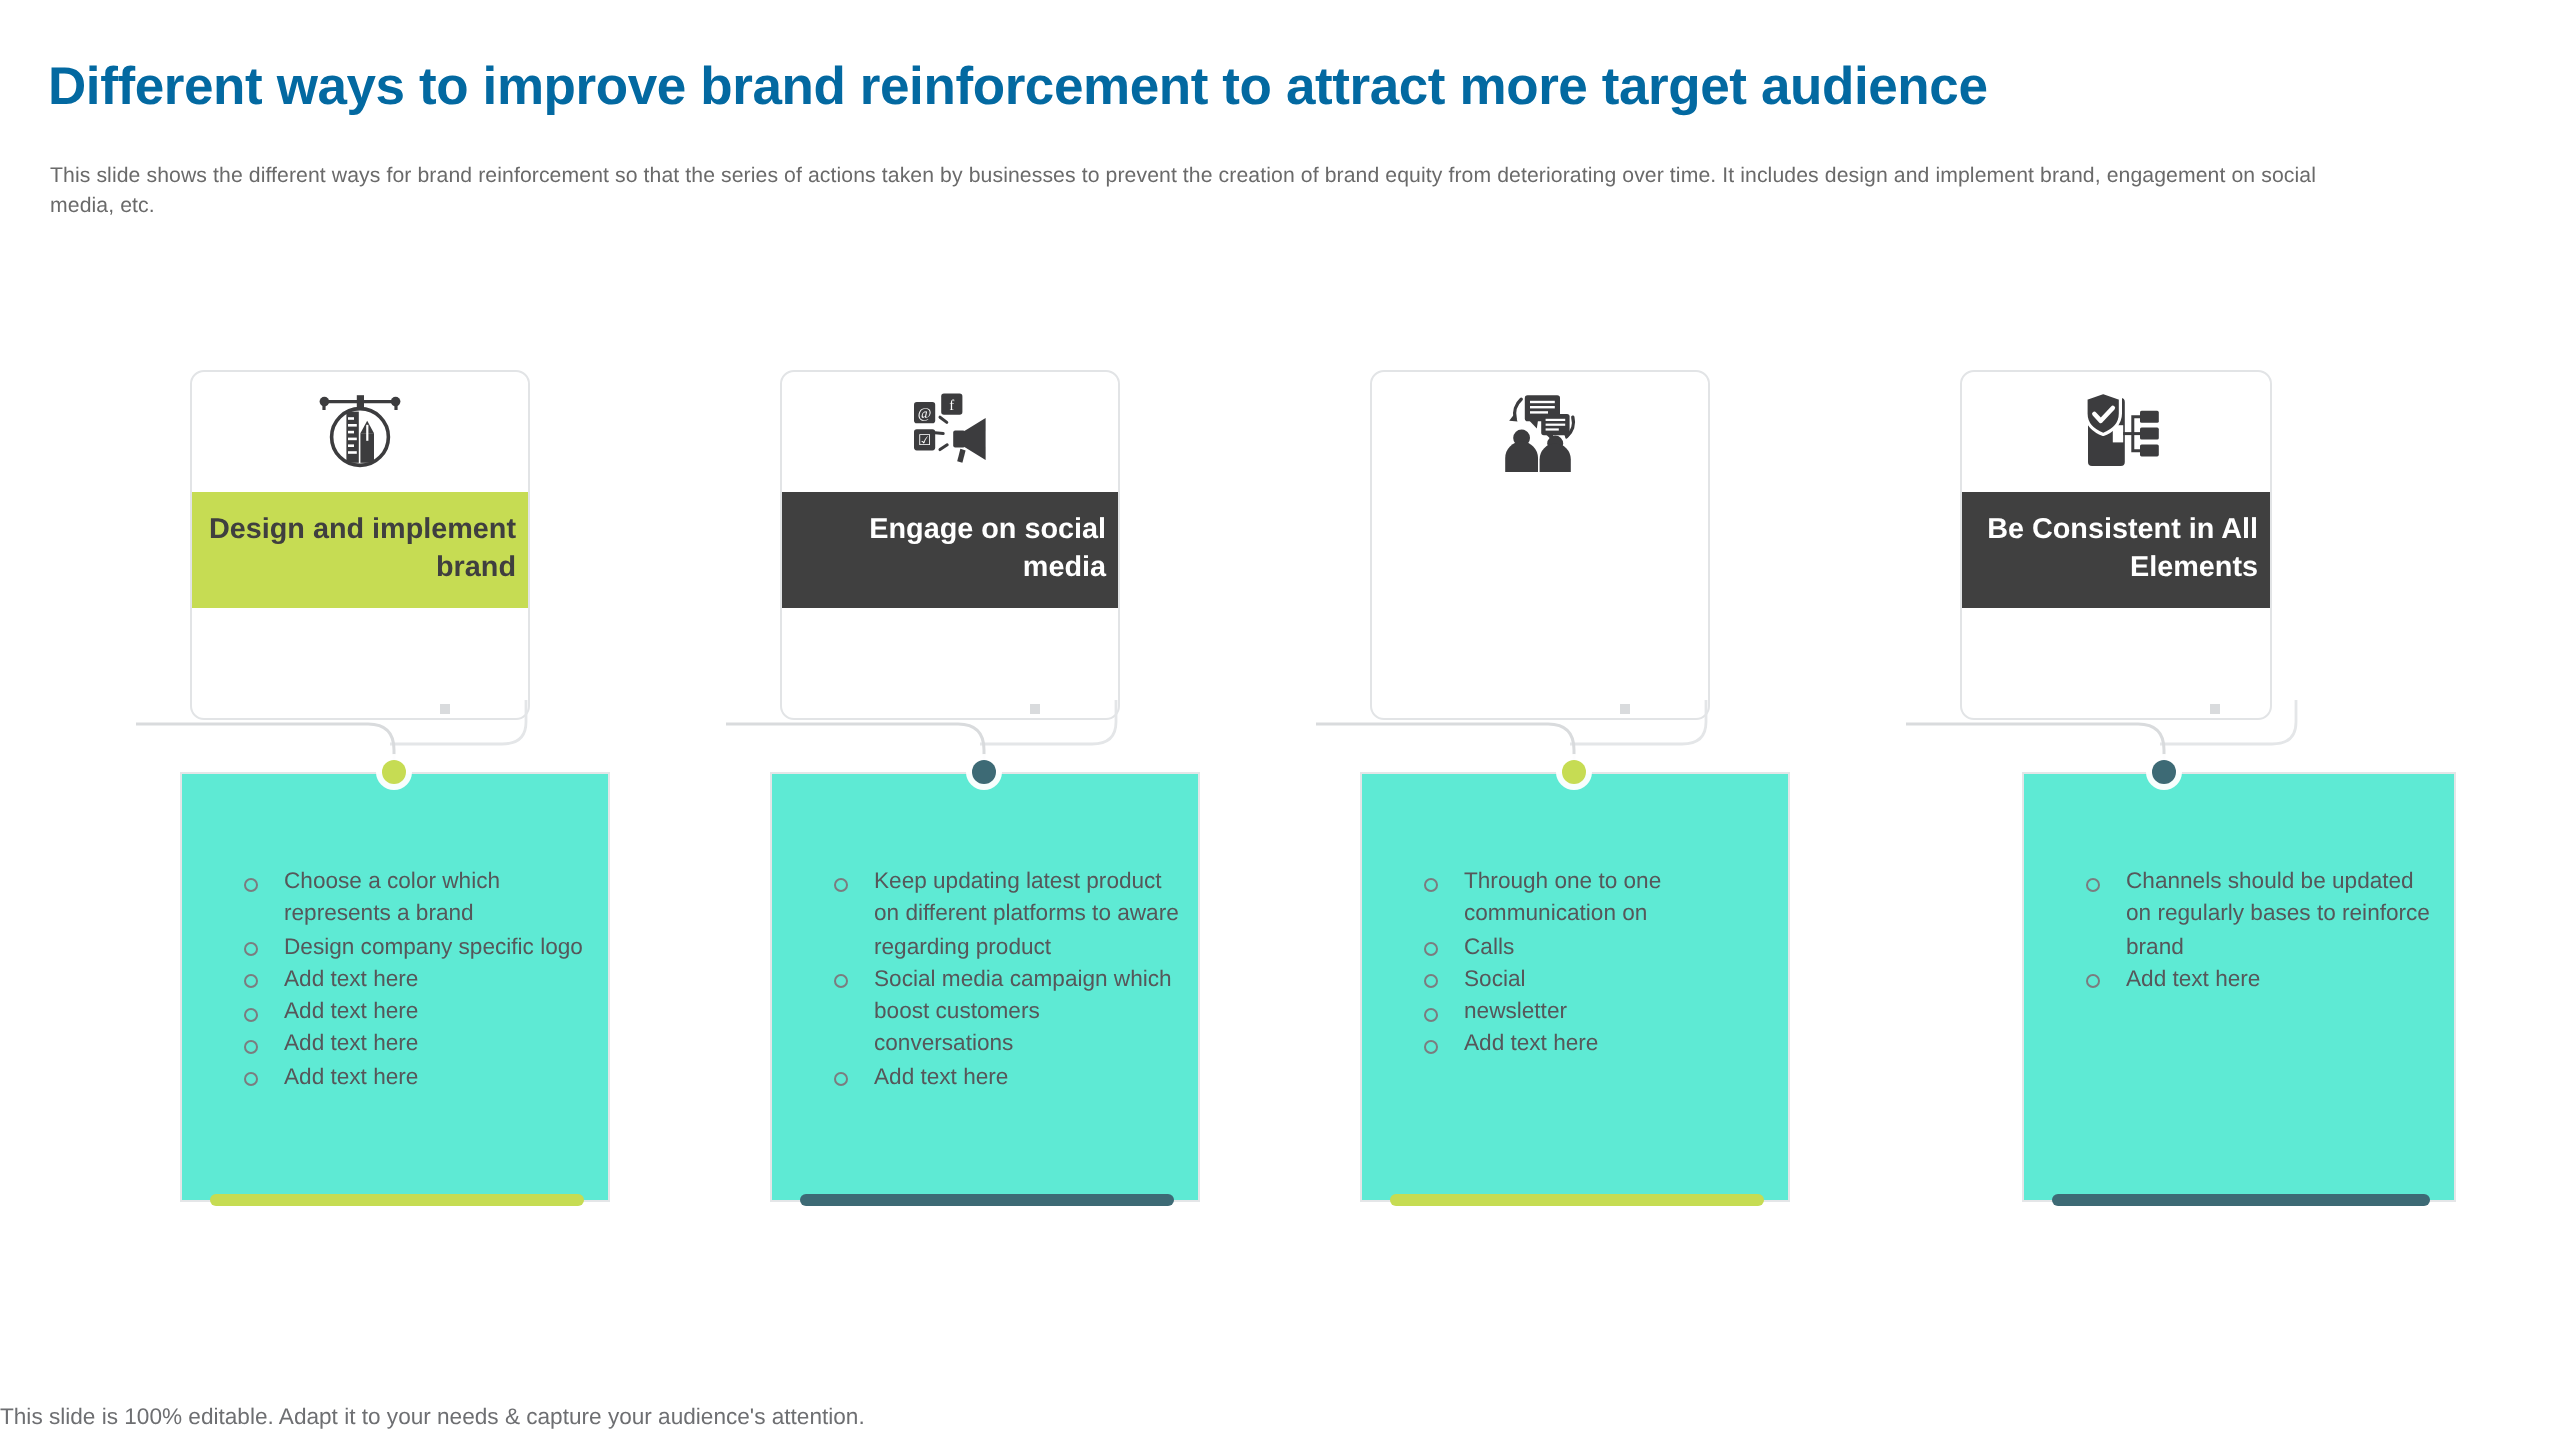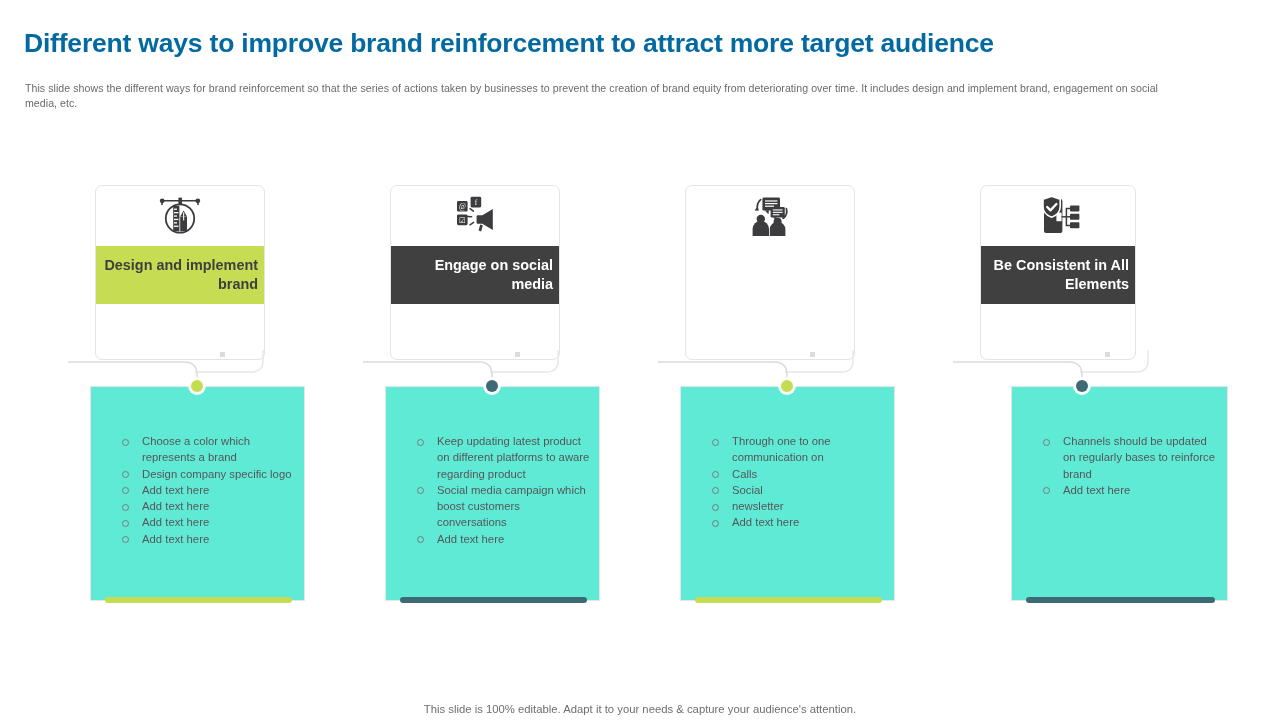--- a/index.html
+++ b/index.html
@@ -106,21 +106,21 @@
     position: absolute; left: 14px; bottom: -3px;
     width: 187px; height: 6px; border-radius: 3px;
   }
   .col.c3 .accent-bar { width: 189px; }
   .bar-green { background: #c6dc53; }
   .bar-teal  { background: #3d6a75; }
 
   
   .footer {
     position: absolute; left: 0; top: 703px; width: 1280px;
-    text-align: center; font-size: 11.3px; color: #6e6f72;
+    font-size: 11.3px; color: #6e6f72;
   }
 </style>
 </head>
 <body>
 
 <div class="slide">
 
   <div class="title">Different ways to improve brand reinforcement to attract more target audience</div>
   <div class="subtitle">This slide shows the different ways for brand reinforcement so that the series of actions taken by businesses to prevent the creation of brand equity from deteriorating over time. It includes design and implement brand, engagement on social media, etc.</div>
 

